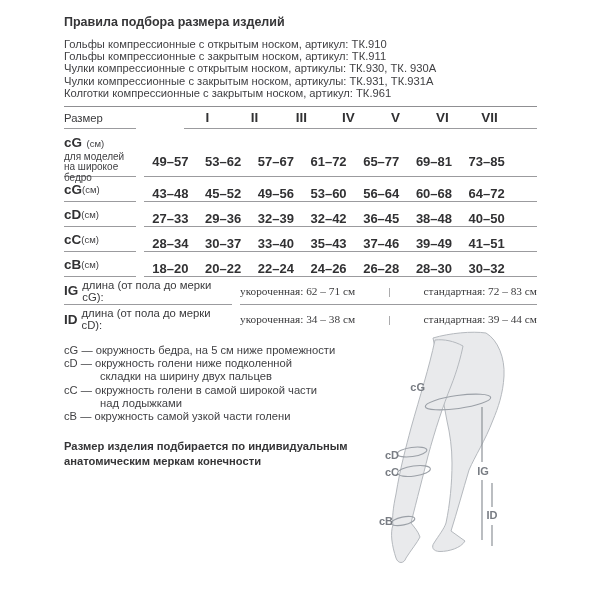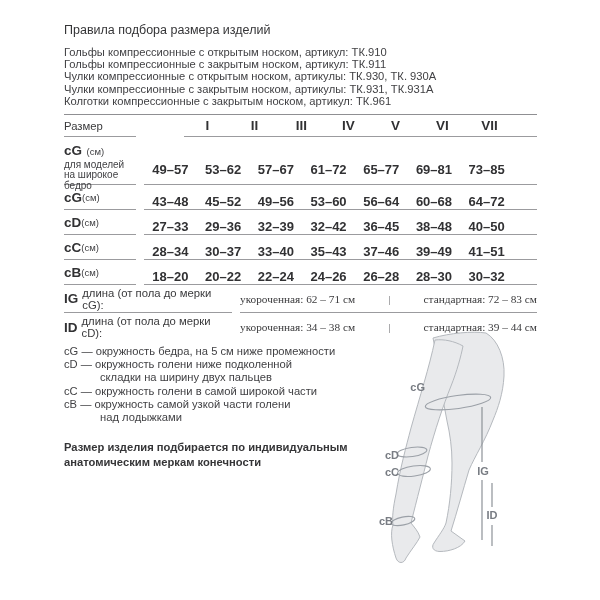--- a/index.html
+++ b/index.html
@@ -6,21 +6,21 @@
   body {
     width:600px; height:600px;
     background:#ffffff;
     font-family:"Liberation Sans", sans-serif;
     color:#3a3a3c;
     position:relative;
     overflow:hidden;
   }
   .page { position:absolute; left:64px; top:15px; width:473px; }
 
-  .title { font-size:12.5px; font-weight:normal; margin:8px 0 9px 0; color:#353537; }
+  .title { font-size:12.5px; font-weight:bold; margin:0 0 9px 0; color:#353537; }
 
   .products .product-line { font-size:11.2px; line-height:12.2px; color:#414144; }
 
   .toprule { border-top:1px solid #8f8f92; margin-top:7px; }
 
   
   .trow { display:flex; }
   .tlabel { width:72px; border-bottom:1px solid #9b9b9e; }
   .tvals  { flex:1; margin-left:8px; border-bottom:1px solid #9b9b9e;
             display:flex; padding-right:24px; }
@@ -48,21 +48,21 @@
   
   .lrow { display:flex; height:28px; font-size:11.3px; }
   .llabel { width:168px; display:flex; align-items:center; }
   .lvals  { flex:1; margin-left:8px; display:flex; align-items:center;
             justify-content:space-between;font-family:Liberation Serif, serif; }
   .lrow.bordered .llabel, .lrow.bordered .lvals { border-bottom:1px solid #9b9b9e; }
   .lcode { font-weight:bold; font-size:13.5px; margin-right:4px; color:#313133; }
   .vbar { color:#6f6f72; }
 
   
-  .defs { margin-top:4px; }
+  .defs { margin-top:11px; }
   .def { font-size:11.2px; line-height:13.2px; color:#414144; }
   .def.indent { padding-left:36px; }
 
   .note { font-size:11.2px; font-weight:bold; line-height:14.5px;
           width:330px; margin-top:16px; color:#353537; }
 
   
   .figure { position:absolute; left:368px; top:328px; }
   .figure text { font-family:"Liberation Sans", sans-serif; font-size:11px;
                  font-weight:bold; fill:#787c83; }
@@ -203,22 +203,22 @@
       <span class="vbar">|</span>
       <span>стандартная: 39 – 44 см</span>
     </div>
   </div>
 
   <div class="defs">
     <div class="def">cG — окружность бедра, на 5 см ниже промежности</div>
     <div class="def">cD — окружность голени ниже подколенной</div>
     <div class="def indent">складки на ширину двух пальцев</div>
     <div class="def">cC — окружность голени в самой широкой части</div>
+    <div class="def indent">над лодыжками</div>
     <div class="def">cB — окружность самой узкой части голени</div>
-    <div class="def indent">над лодыжками</div>
   </div>
 
   <div class="note">Размер изделия подбирается по индивидуальным анатомическим меркам конечности</div>
 
 </div>
 
 <svg class="figure" width="200" height="268" viewBox="368 328 200 268" xmlns="http://www.w3.org/2000/svg">
 
   <path d="M 433 338
        C 450 333, 472 331, 486 333

